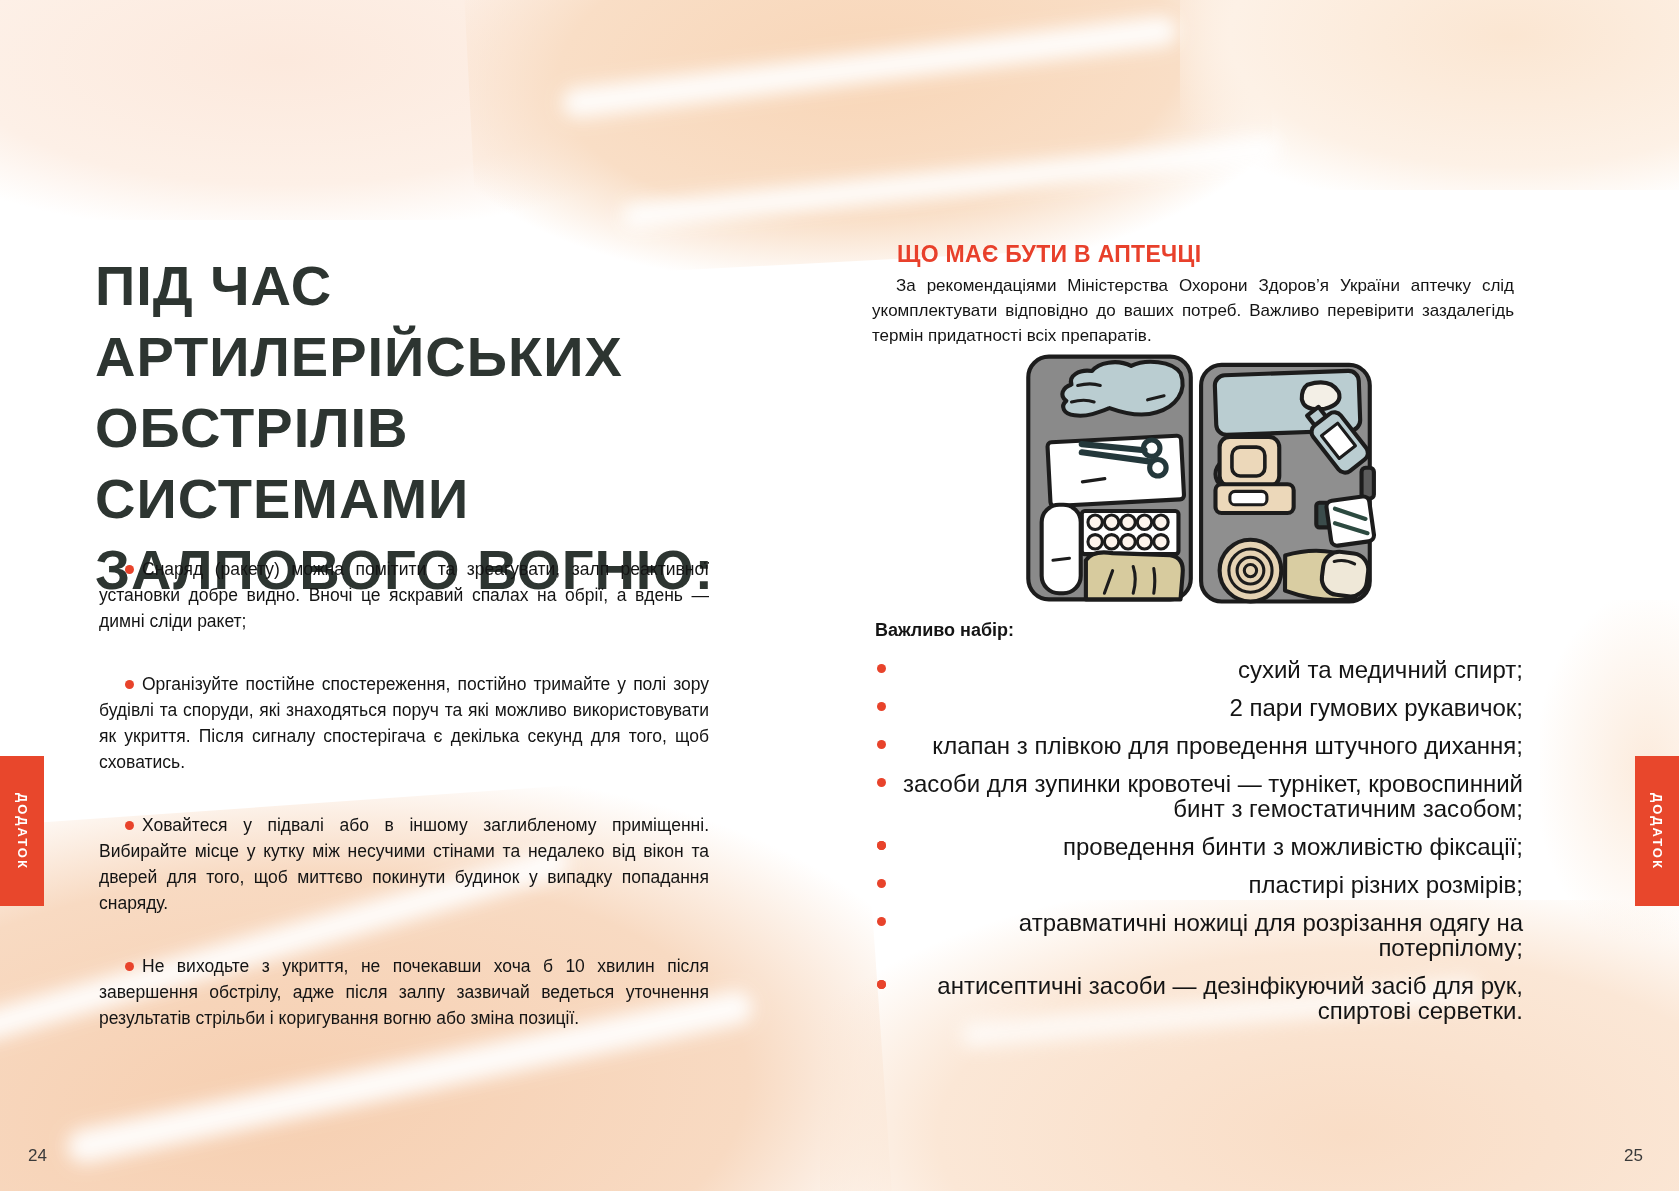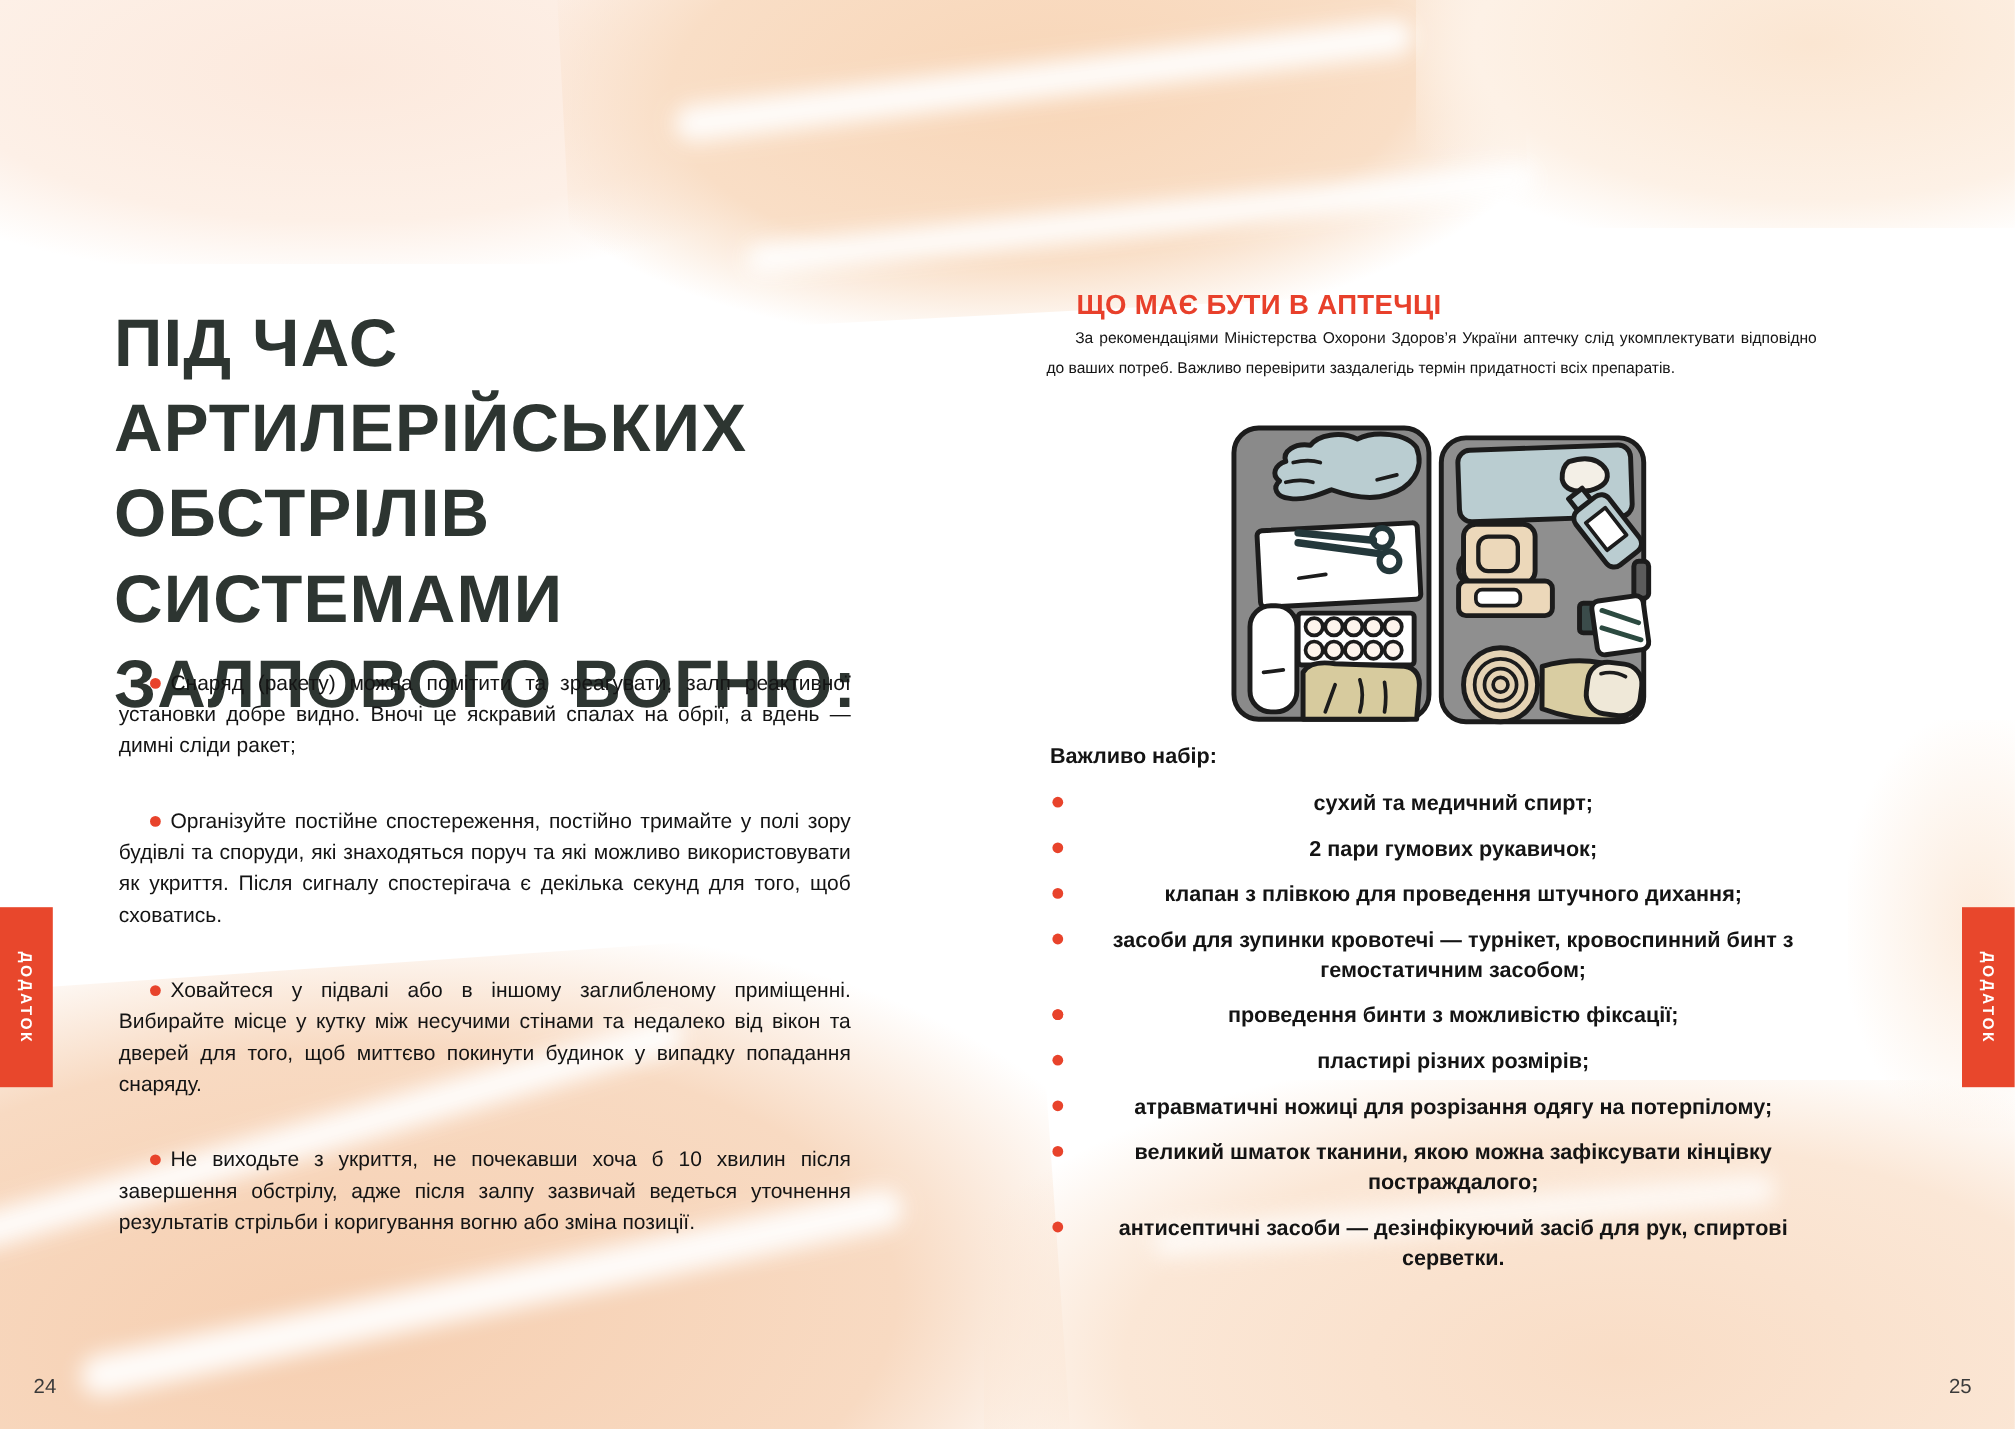--- a/index.html
+++ b/index.html
@@ -43,26 +43,26 @@
     text-indent:26px;margin:0 0 37px 4px;
   }
   .dot{display:inline-block;width:9px;height:9px;border-radius:50%;
     background:#e8432b;margin-right:8px;vertical-align:1px;}
 
   .page-title-right{
     left:897px;top:222px;width:640px;
     font-size:23px;font-weight:bold;color:#e8402b;letter-spacing:.3px;
   }
   .right-intro{left:872px;top:256px;width:642px;
-    font-size:13px;line-height:25px;text-align:justify;text-indent:24px;}
+    font-size:17px;line-height:25px;text-align:justify;text-indent:24px;}
   .kit{left:1018px;top:348px;width:360px;height:258px;}
   .list-title{left:875px;top:620px;width:400px;font-size:18px;font-weight:bold;}
   .right-list{left:875px;top:657px;width:648px;}
-  .li{position:relative;padding-left:24px;font-size:18px;line-height:25px;
-    text-align:center;margin:0 0 13px 0;font-weight:bold;}
+  .li{position:relative;padding-left:24px;font-size:24px;line-height:25px;
+    text-align:right;margin:0 0 13px 0;}
   .li .dot{position:absolute;left:2px;top:7px;margin:0;}
 
   .tab{
     position:absolute;z-index:3;top:756px;width:44px;height:150px;background:#e8472c;
     display:flex;align-items:center;justify-content:center;
   }
   .tab-left{left:0;}
   .tab-right{right:0;}
   .tab span{
     writing-mode:vertical-rl;color:#ffffff;font-size:13px;font-weight:bold;
@@ -187,21 +187,21 @@
 
 <div class="content right-list">
   <div class="li"><span class="dot"></span><span>сухий та медичний спирт;</span></div>
   <div class="li"><span class="dot"></span><span>2 пари гумових рукавичок;</span></div>
   <div class="li"><span class="dot"></span><span>клапан з плівкою для проведення штучного дихання;</span></div>
   <div class="li"><span class="dot"></span><span>засоби для зупинки кровотечі — турнікет, кровоспинний бинт з гемостатичним засобом;</span></div>
   <div class="li"><span class="dot"></span></div>
   <div class="li"><span class="dot"></span><span>проведення бинти з можливістю фіксації;</span></div>
   <div class="li"><span class="dot"></span><span>пластирі різних розмірів;</span></div>
   <div class="li"><span class="dot"></span><span>атравматичні ножиці для розрізання одягу на потерпілому;</span></div>
-  <div class="li"><span class="dot"></span><span>великий шматок тканини, якою можна зафіксувати кінцівку постраждалого;</span></div>
+  <div class="li"><span class="dot"></span></div>
   <div class="li"><span class="dot"></span><span>антисептичні засоби — дезінфікуючий засіб для рук, спиртові серветки.</span></div>
 </div>
 
 <div class="tab tab-left">
   <span>ДОДАТОК</span>
 </div>
 <div class="tab tab-right">
   <span>ДОДАТОК</span>
 </div>
 

